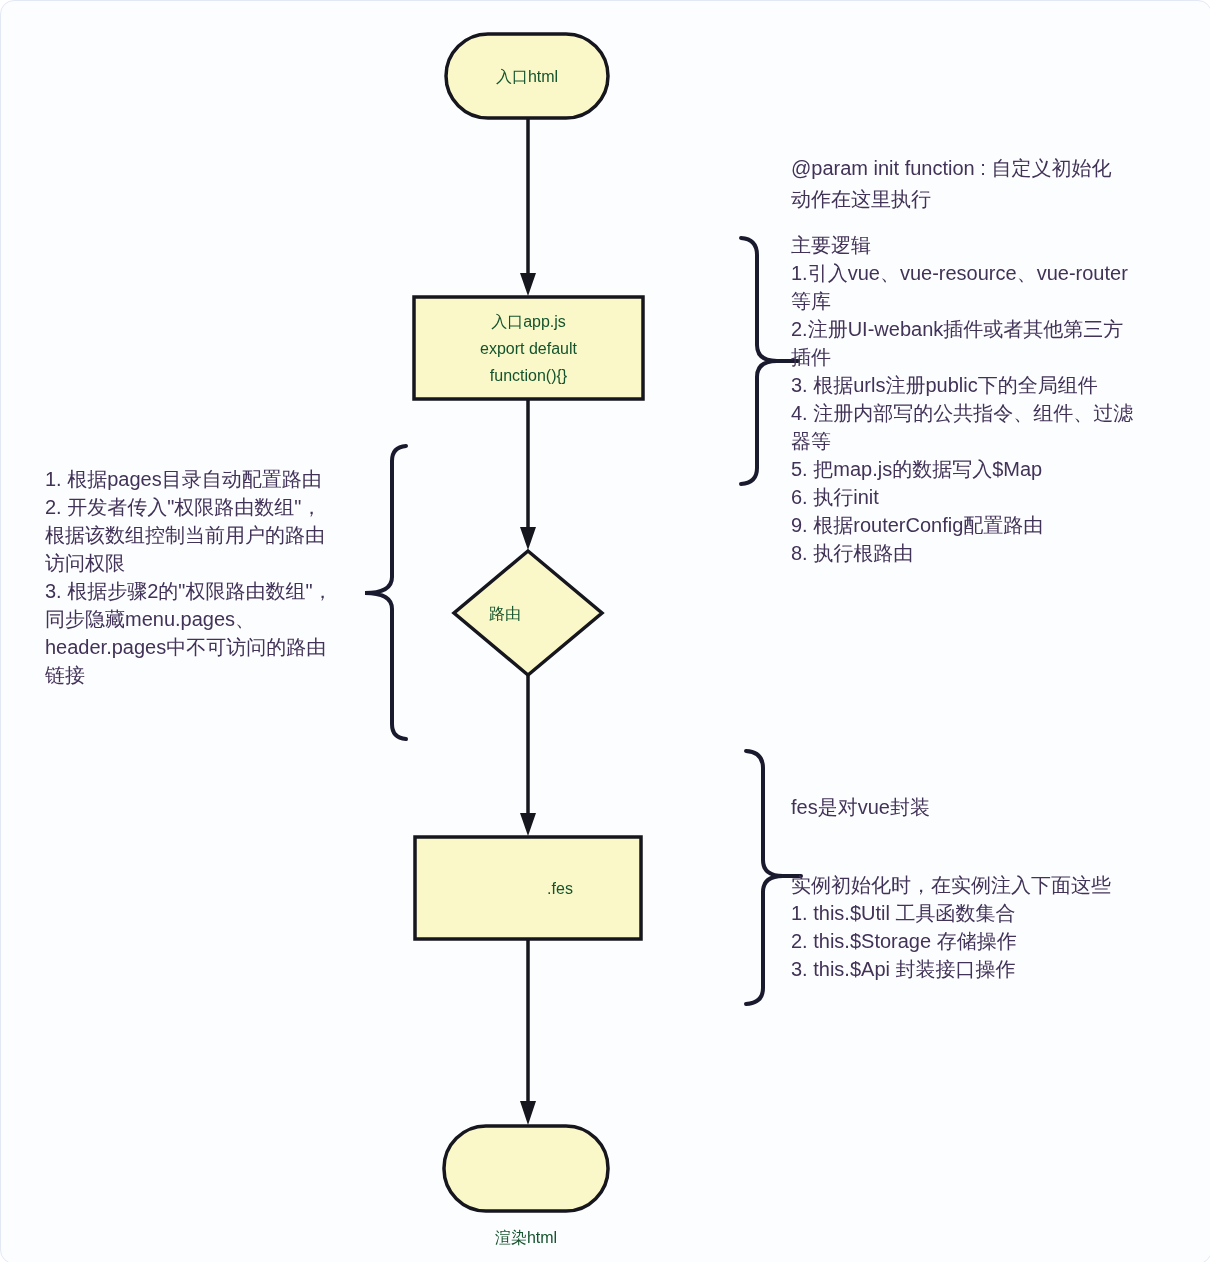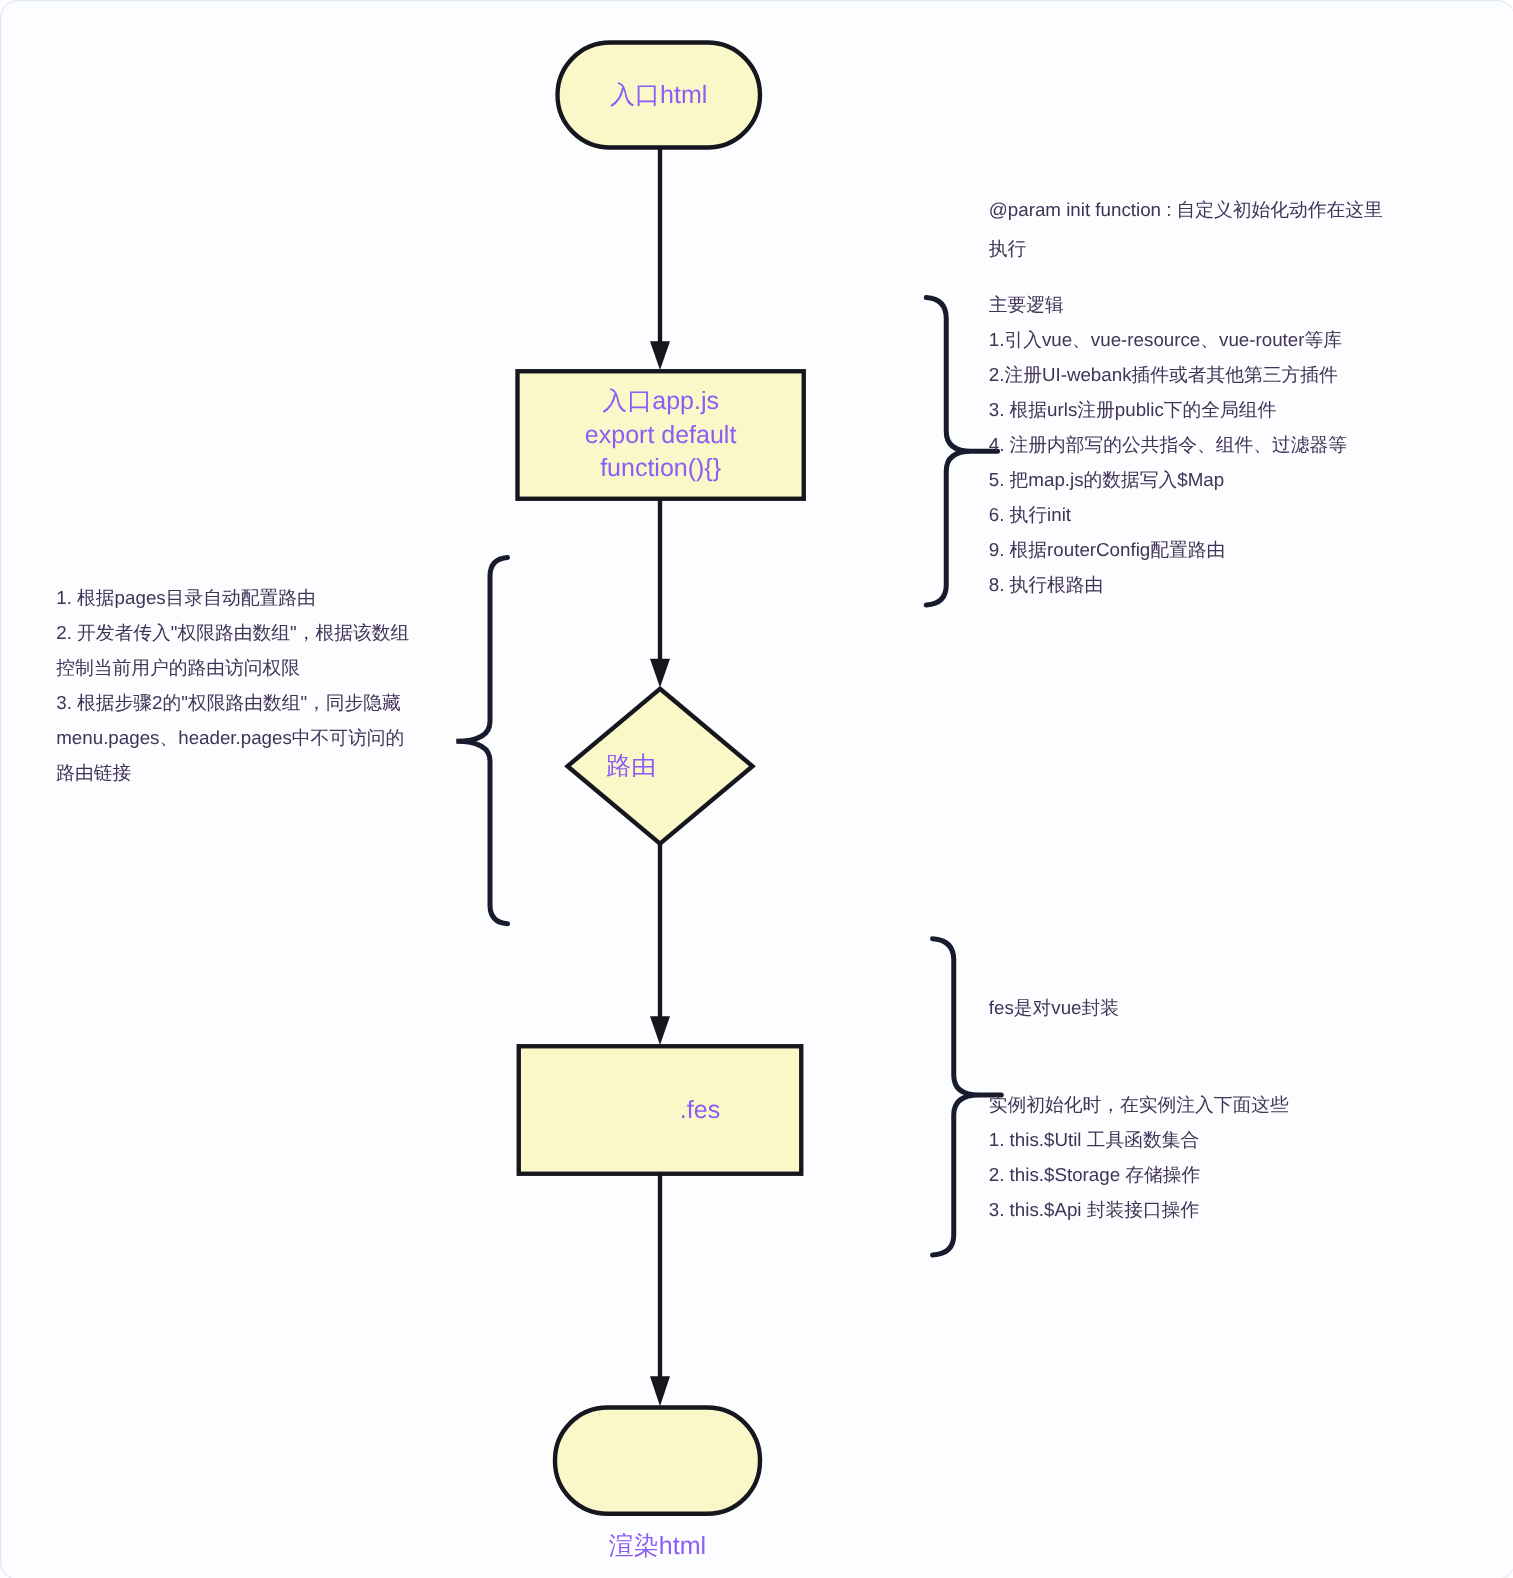--- a/index.html
+++ b/index.html
@@ -10,29 +10,29 @@
     border:1px solid #e3e8f5;
     border-radius:14px;
     overflow:hidden;
     font-family:"Liberation Sans","DejaVu Sans",sans-serif;
   }
   .shapes{position:absolute;left:0;top:0;}
   .txt{
     position:absolute;
     white-space:pre-line;
     color:#413257;
-    font-size:15px;
+    font-size:20px;
     line-height:28px;
   }
   .node-label{
     position:absolute;
     display:flex;align-items:center;justify-content:center;
     text-align:center;
-    color:#8b5cf6;
-    font-size:20px;
+    color:#14532d;
+    font-size:16px;
     line-height:27px;
     white-space:pre-line;
   }
 </style>
 </head>
 <body>
 
 <div class="canvas">
 
   <svg class="shapes" width="1210" height="1262" viewBox="0 0 1210 1262">

